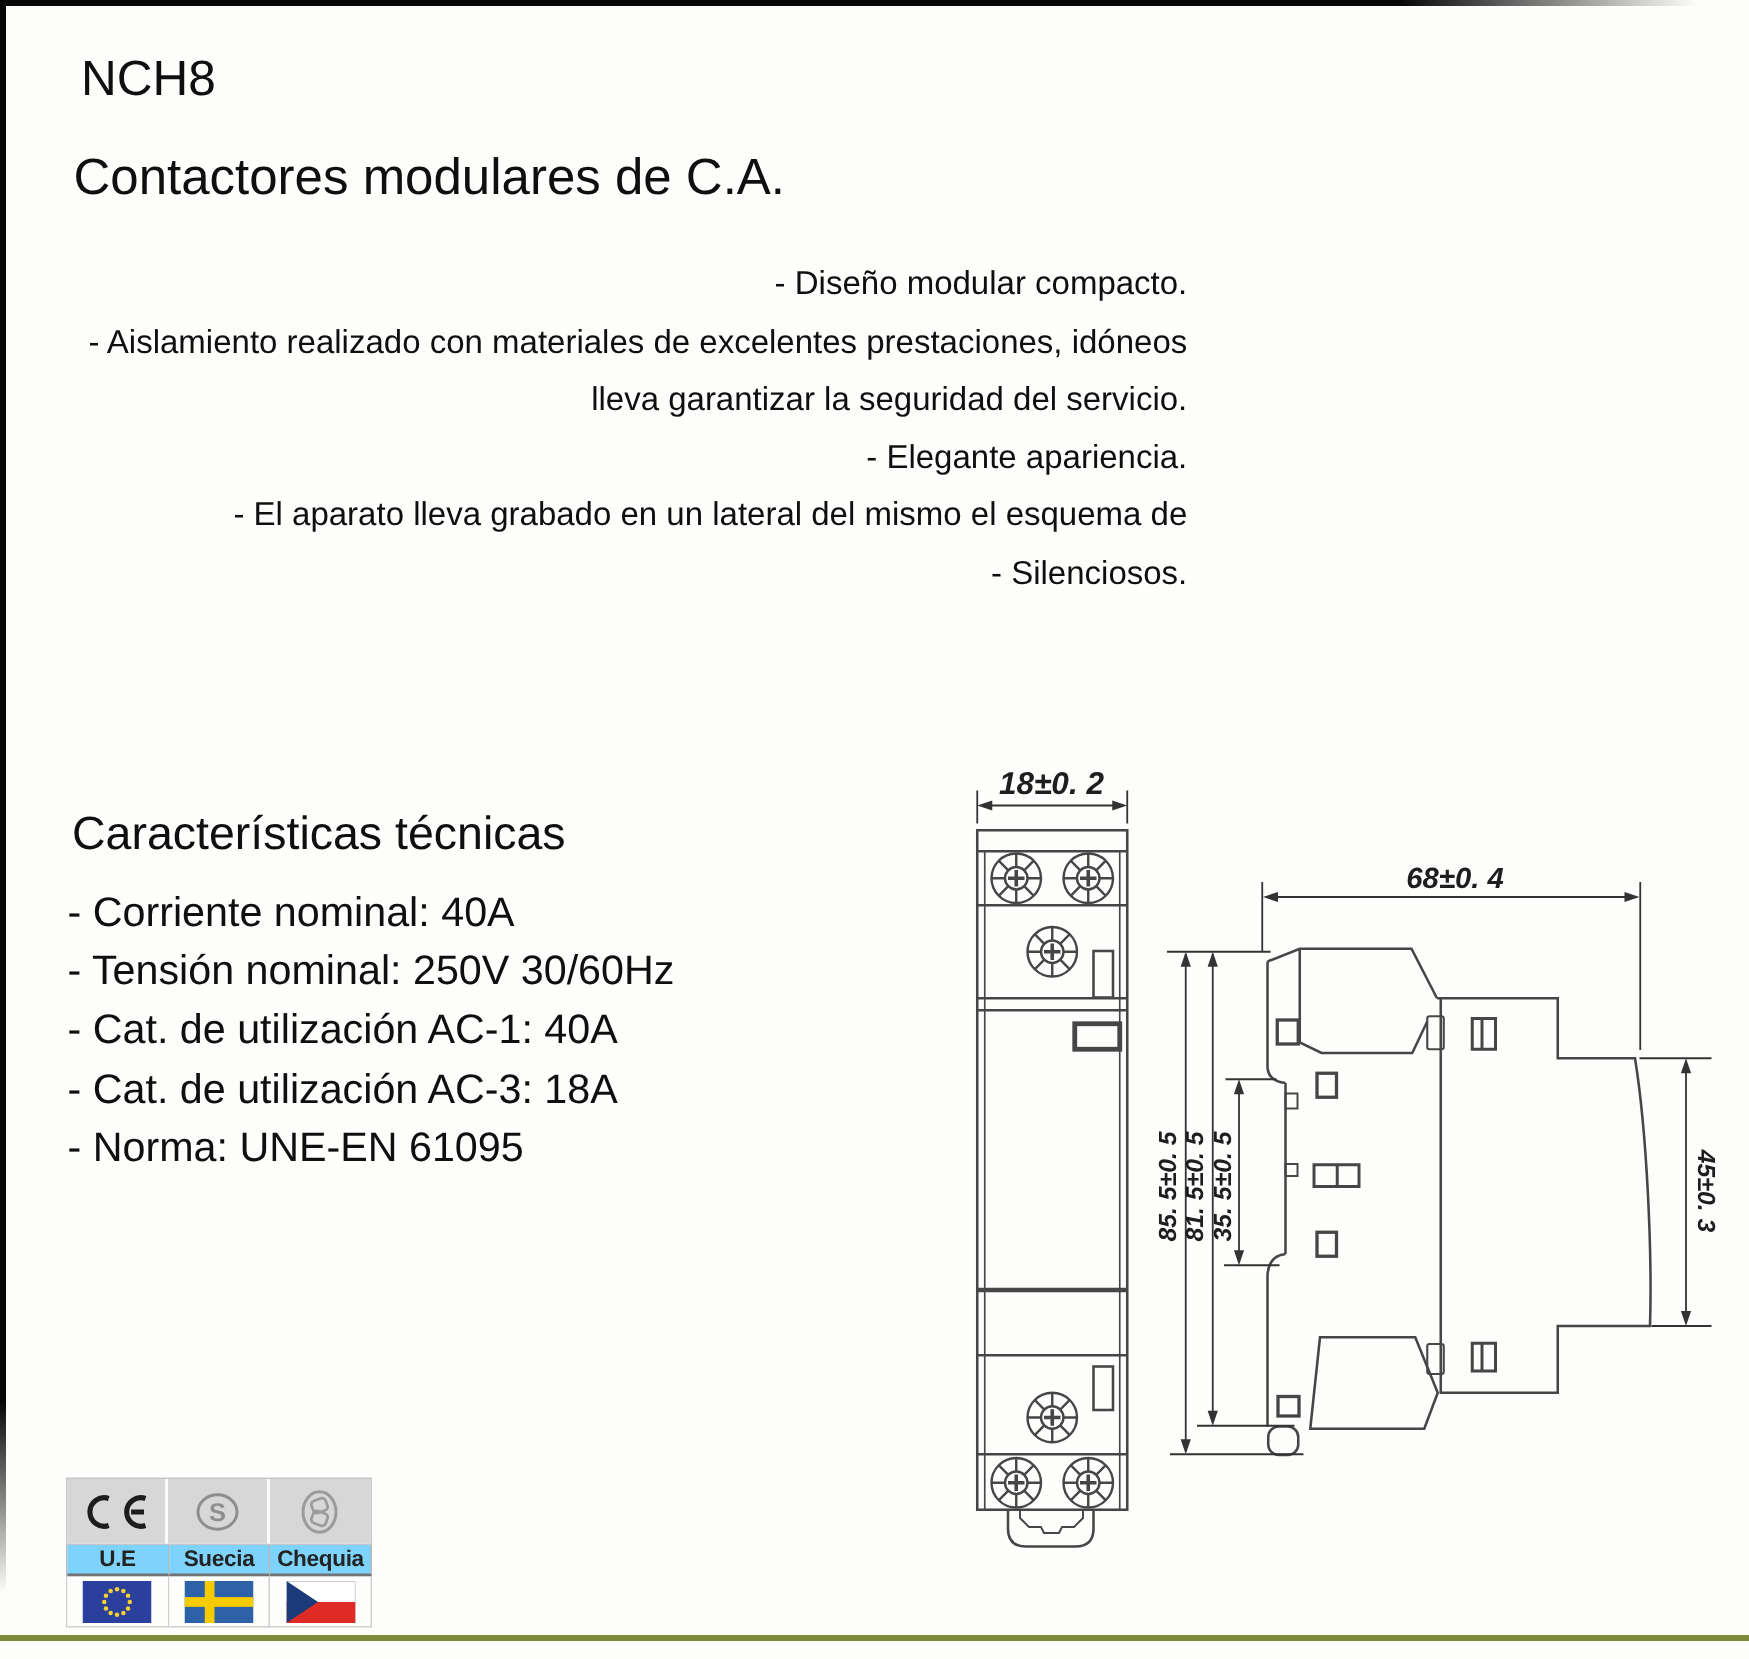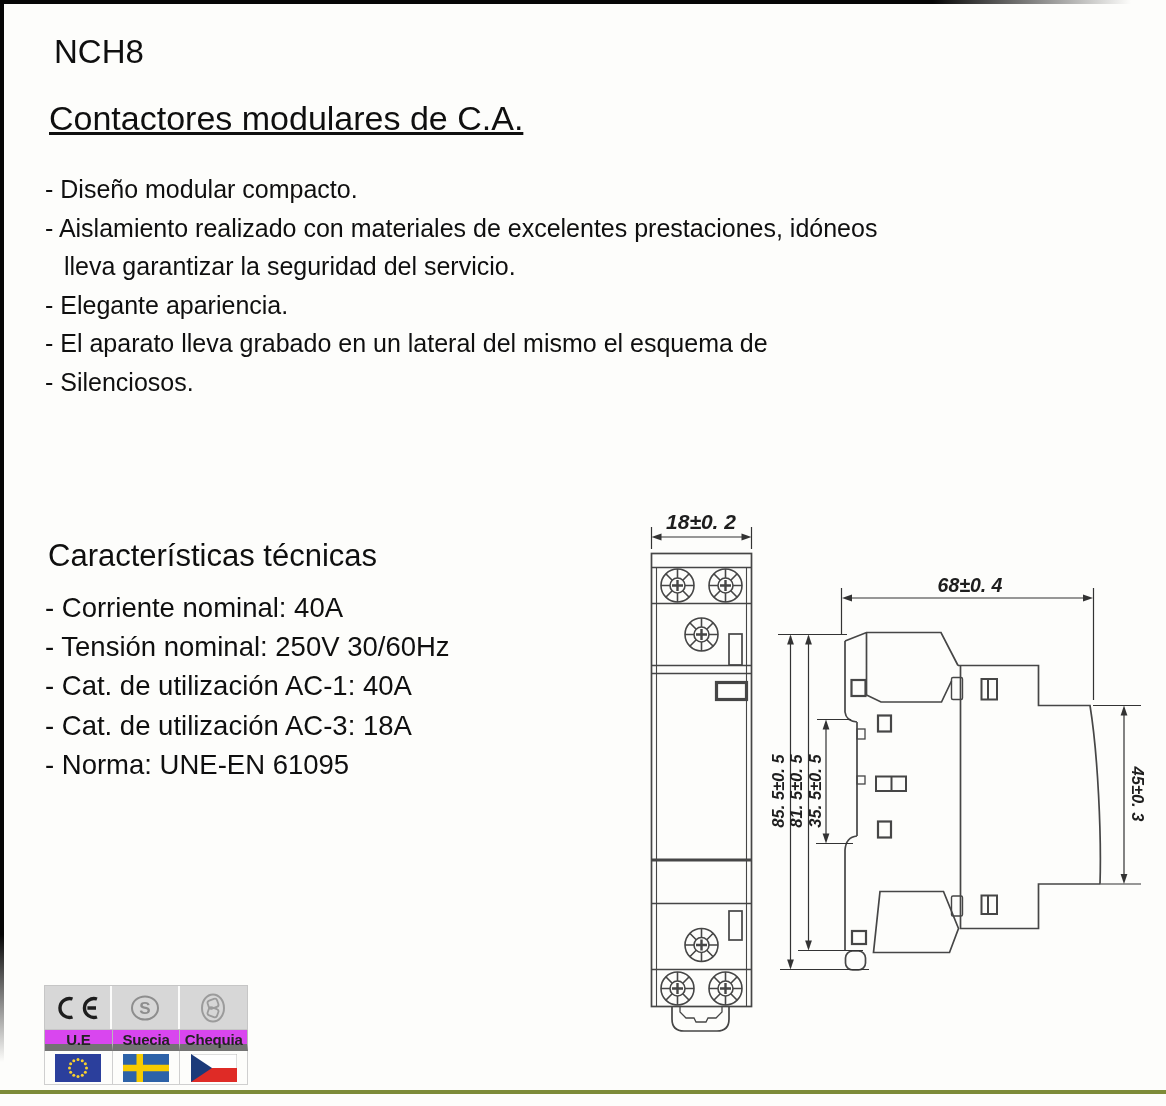--- a/index.html
+++ b/index.html
@@ -9,41 +9,41 @@
     font-family:"Liberation Sans","DejaVu Sans",sans-serif;
     color:#0f0f0f;
   }
   .border-top   { position:absolute; left:0; top:0; width:1166px; height:4px;
                   background:linear-gradient(to right,#060606 0%,#060606 80%,rgba(6,6,6,0) 97%); }
   .border-left  { position:absolute; left:0; top:0; width:4px; height:1062px;
                   background:linear-gradient(to bottom,#060606 0%,#060606 88%,rgba(6,6,6,0) 100%); }
   .accent-line  { position:absolute; left:0; top:1090px; width:1166px; height:4px; background:#7d8b38; }
 
   .product-code { position:absolute; left:54px; top:33px;  font-size:33px; white-space:nowrap; }
-  .doc-title    { position:absolute; left:49px; top:99px;  font-size:34px; white-space:nowrap;text-decoration:underline; }
-
-  .features { position:absolute; left:45px; top:170px; font-size:25px; line-height:38.6px; }
+  .doc-title    { position:absolute; left:49px; top:99px;  font-size:34px; white-space:nowrap; }
+
+  .features { position:absolute; left:59px; top:170px; font-size:22px; line-height:38.6px;text-align:right; }
   .specs    { position:absolute; left:45px; top:588px; font-size:27.5px; line-height:39.2px; }
   .features div, .specs div { white-space:nowrap; }
   .cont { padding-left:19px; }
 
   .section-title { position:absolute; left:48px; top:538px; font-size:31px; white-space:nowrap; }
 
   .drawing { position:absolute; left:630px; top:500px; width:536px; height:556px; }
   .dim-text { font-family:"Liberation Sans","DejaVu Sans",sans-serif; font-style:italic;
               font-weight:600; fill:#1e1e1e; }
 
   .certs { position:absolute; left:44px; top:985px; }
   .row-marks { display:flex; border:1px solid #c6c6c6; width:204px; box-sizing:border-box; }
   .mark-cell { width:68px; height:43px; background:#d7d7d7; display:flex; align-items:center;
                justify-content:center; border-right:2px solid #fbfbfa; box-sizing:border-box; }
   .mark-cell:last-child { border-right:none; }
   .row-labels { display:flex; width:204px; border-left:1px solid #b9b9b9; box-sizing:border-box; }
   .cert-label { width:68px; height:21px; box-sizing:border-box; border-right:1px solid #b9b9b9;
-                border-bottom:7px solid #737373; background:#d946ef; font-size:15px; font-weight:700;
+                border-bottom:2px solid #737373; background:#7dd3fc; font-size:15px; font-weight:700;
                 color:#232323; text-align:center; line-height:20px; letter-spacing:-0.2px; }
   .row-flags { display:flex; width:204px; border-left:1px solid #cfcfcf; box-sizing:border-box; }
   .flag-cell { width:68px; height:34px; box-sizing:border-box; border-right:1px solid #cfcfcf;
                border-bottom:1px solid #cfcfcf; background:#fdfdfb; display:flex; align-items:center;
                justify-content:center; }
 </style>
 </head>
 <body>
 
 <div class="page">

